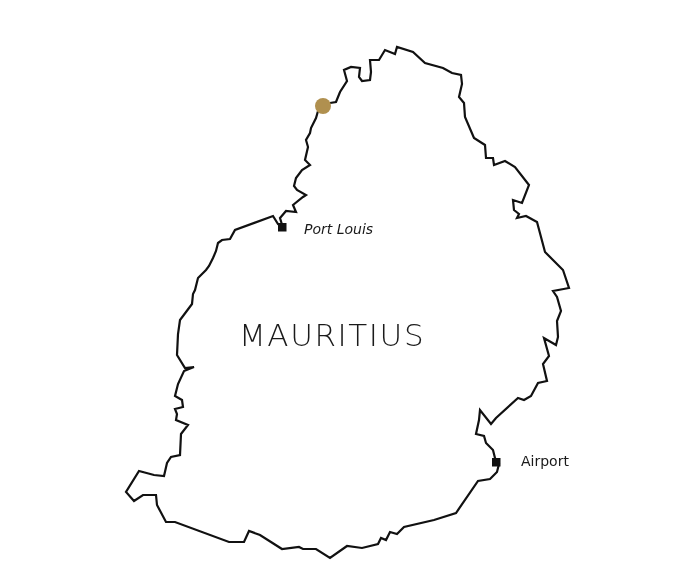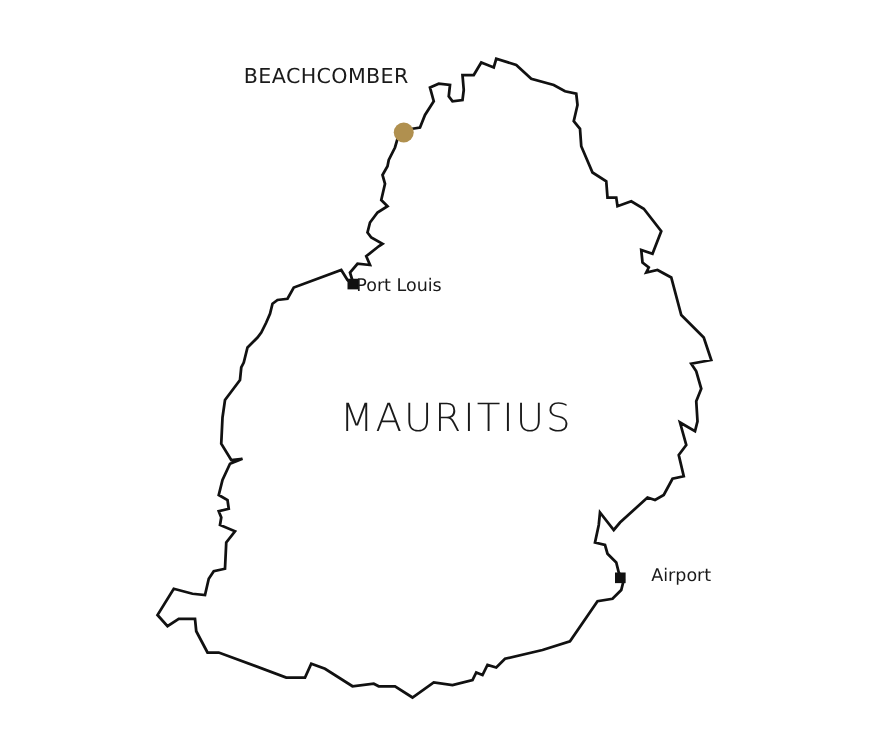--- a/index.html
+++ b/index.html
@@ -38,48 +38,47 @@
       right: 368px; 
       top: 50px;
       font-size: 16.5px;
       letter-spacing: 0.3px;
       text-align: right;
       line-height: 22px;
       font-weight: 400;
     }
     .hotel-label span { display: block; }
     .country-label {
-      left: 272px;
+      left: 239px;
       top: 320px;
       font-size: 31px;
       letter-spacing: 1.6px;
       font-weight: 300;
     }
     .place-label {
       font-size: 14px;
     }
-    .port-louis-label { left: 285px; top: 222px; }
+    .port-louis-label { left: 304px; top: 222px; font-style: italic; }
     .airport-label { left: 521px; top: 454px; }
   </style>
 </head>
 <body>
 
 <svg class="map-canvas" viewBox="0 0 695 584" xmlns="http://www.w3.org/2000/svg">
   <polyline class="coastline" points="
       323,106 330,103 336,102 340,92 347,81 344,70 351,67 360,68 359,77 362,81 370,80 371,72 370,60 379,60 385,50 395,54 397,47 413,52 425,63 443,68 452,73 461,75 462,84 459,97 464,103 465,117 474,138 485,145 486,158 493,158 494,165 505,161 515,167 529,185 522,203 513,200 514,210 519,214 517,218 526,216 537,222 545,252 563,270 569,288 553,291 557,297 561,311 557,321 558,337 556,345 544,338 549,356 543,364 547,381 538,383 531,396 524,400 518,398 496,418 491,424 480,410 479,420 476,434 484,436 486,443 493,450 495,458 499,464 497,472 490,479 478,481 456,513 434,520 404,527 397,534 390,532 386,540 381,538 378,544 362,548 347,546 330,558 316,549 303,549 299,547 282,549 260,535 249,531 244,542 229,542 175,522 166,522 157,505 156,495 143,495 134,501 126,492 139,471 154,475 164,476 167,463 171,457 180,455 181,434 188,425 176,420 177,414 175,409 183,407 182,400 175,396 178,384 184,371 194,367 185,368 177,355 178,334 180,320 192,304 193,294 195,290 198,278 206,270 209,266 213,258 216,251 218,243 222,240 230,239 235,230 273,216 278,224 283,228
     "></polyline>
   <polyline class="coastline" points="
       283,228 280,218 286,211 296,212 293,205 303,197 306,195 297,190 294,186 296,178 302,170 310,165 305,160 308,147 306,140 310,133 311,128 316,118 318,111 323,106
     "></polyline>
   <circle cx="323" cy="106" r="8" fill="#b0904f"></circle>
   <rect x="278" y="223" width="8.5" height="8.5" fill="#111111"></rect>
   <rect x="492" y="458" width="8.5" height="8.5" fill="#111111"></rect>
 </svg>
 
 <div class="label hotel-label">
-  <span>BEACHCOMBER</span>
 </div>
 
 <div class="label country-label">MAURITIUS</div>
 
 <div class="label place-label port-louis-label">Port Louis</div>
 
 <div class="label place-label airport-label">Airport</div>
 
 </body></html>

